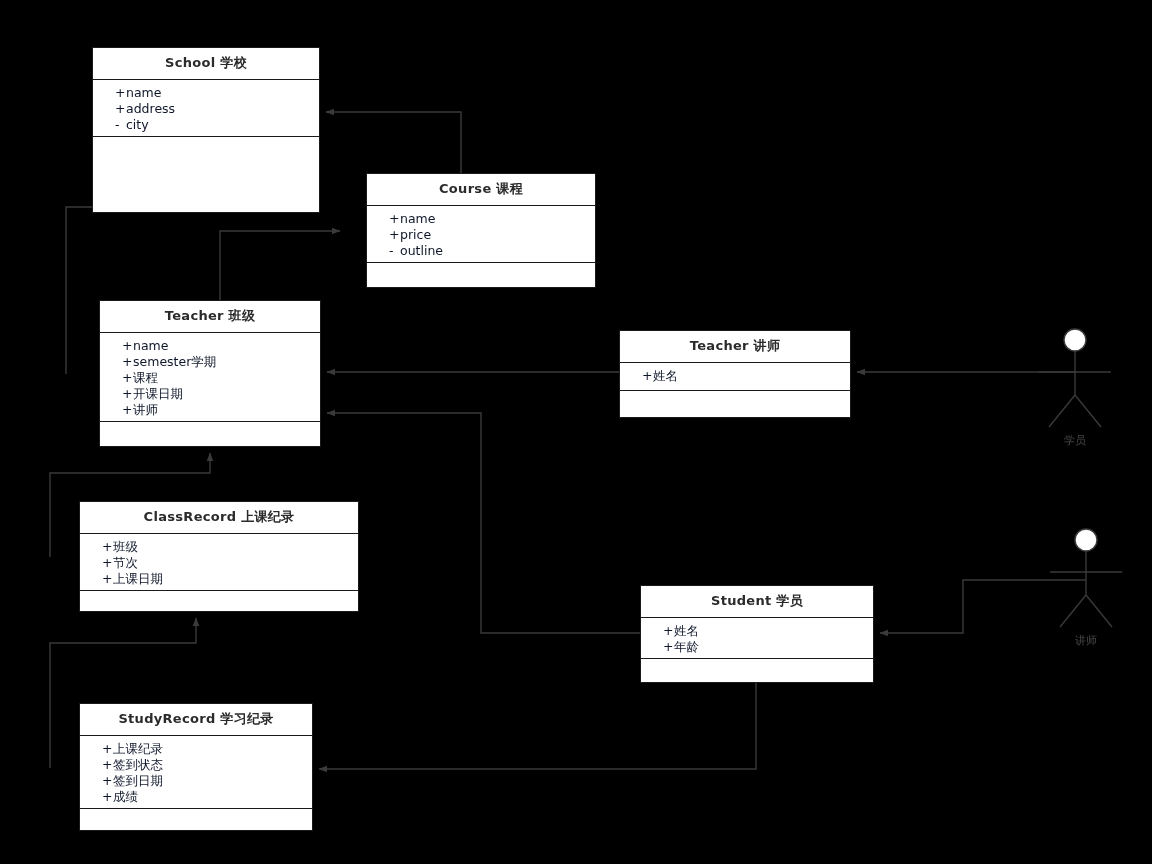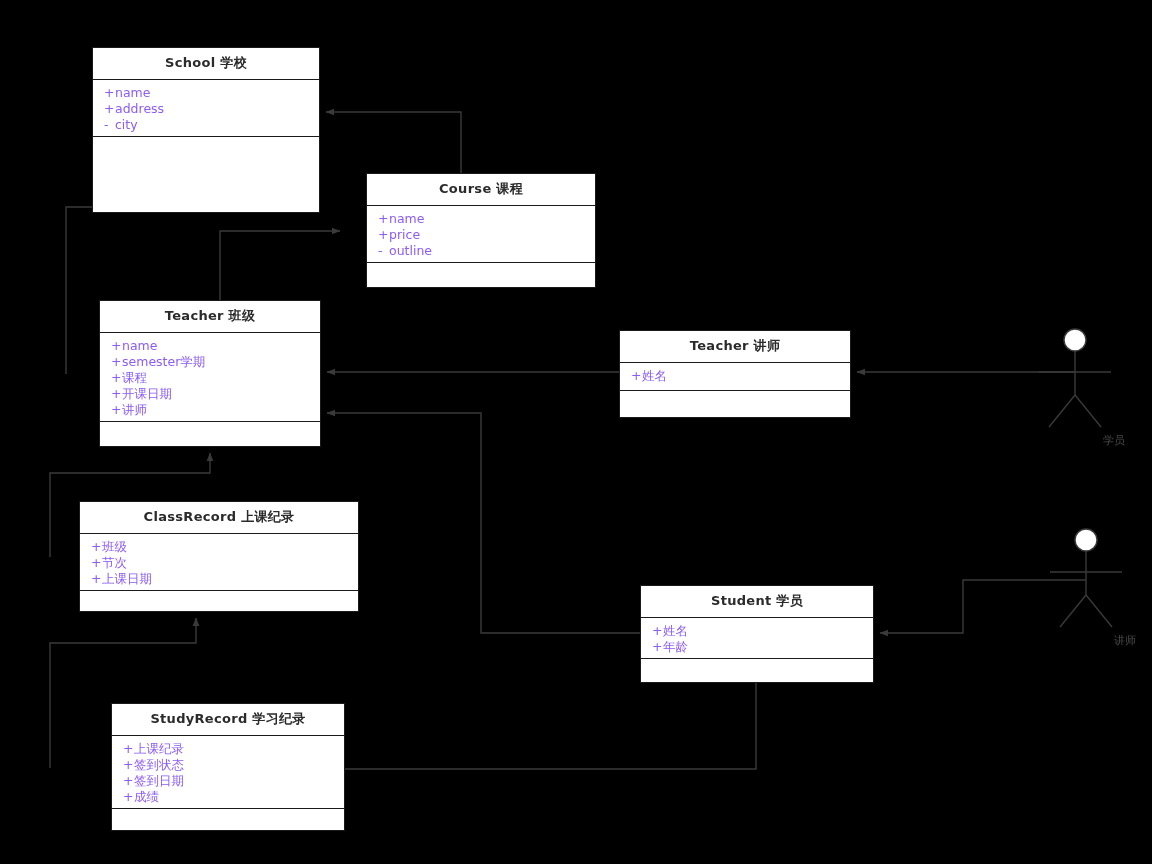--- a/index.html
+++ b/index.html
@@ -44,37 +44,37 @@
     white-space: nowrap;
   }
   .uml-attrs {
     border-bottom: 1px solid #1a1a1a;
     padding: 5px 0 5px 0;
     box-sizing: border-box;
     flex: none;
   }
   .uml-attr {
     font-size: 12.5px;
-    color: #8b5cf6;
+    color: #0f172a;
     line-height: 16px;
-    padding: 0 0 0 11px;
+    padding: 0 0 0 22px;
     white-space: nowrap;
   }
   .uml-attr .vis {
     display: inline-block;
     width: 11px;
   }
   .uml-ops {
     flex: 1 1 auto;
     min-height: 18px;
   }
   .actor-label {
     position: absolute;
     width: 100%;
-    text-align: right;
+    text-align: center;
     font-size: 11px;
     color: #4a4a4a;
     white-space: nowrap;
   }
 </style>
 </head>
 <body>
 
 <div id="canvas">
   <svg id="edge-layer" width="1152" height="864" viewBox="0 0 1152 864">
@@ -160,21 +160,21 @@
         <div class="uml-ops"></div>
       </div>
       <div class="uml-class" style="left: 640px; top: 585px; width: 234px; height: 98px;">
         <div class="uml-title">Student 学员</div>
         <div class="uml-attrs" style="height: 41px;">
           <div class="uml-attr"><span class="vis">+</span><span>姓名</span></div>
           <div class="uml-attr"><span class="vis">+</span><span>年龄</span></div>
         </div>
         <div class="uml-ops"></div>
       </div>
-      <div class="uml-class" style="left: 79px; top: 703px; width: 234px; height: 128px; margin-left: 32px;">
+      <div class="uml-class" style="left: 79px; top: 703px; width: 234px; height: 128px;">
         <div class="uml-title">StudyRecord 学习纪录</div>
         <div class="uml-attrs" style="height: 73px;">
           <div class="uml-attr"><span class="vis">+</span><span>上课纪录</span></div>
           <div class="uml-attr"><span class="vis">+</span><span>签到状态</span></div>
           <div class="uml-attr"><span class="vis">+</span><span>签到日期</span></div>
           <div class="uml-attr"><span class="vis">+</span><span>成绩</span></div>
         </div>
         <div class="uml-ops"></div>
       </div>
     </div>

